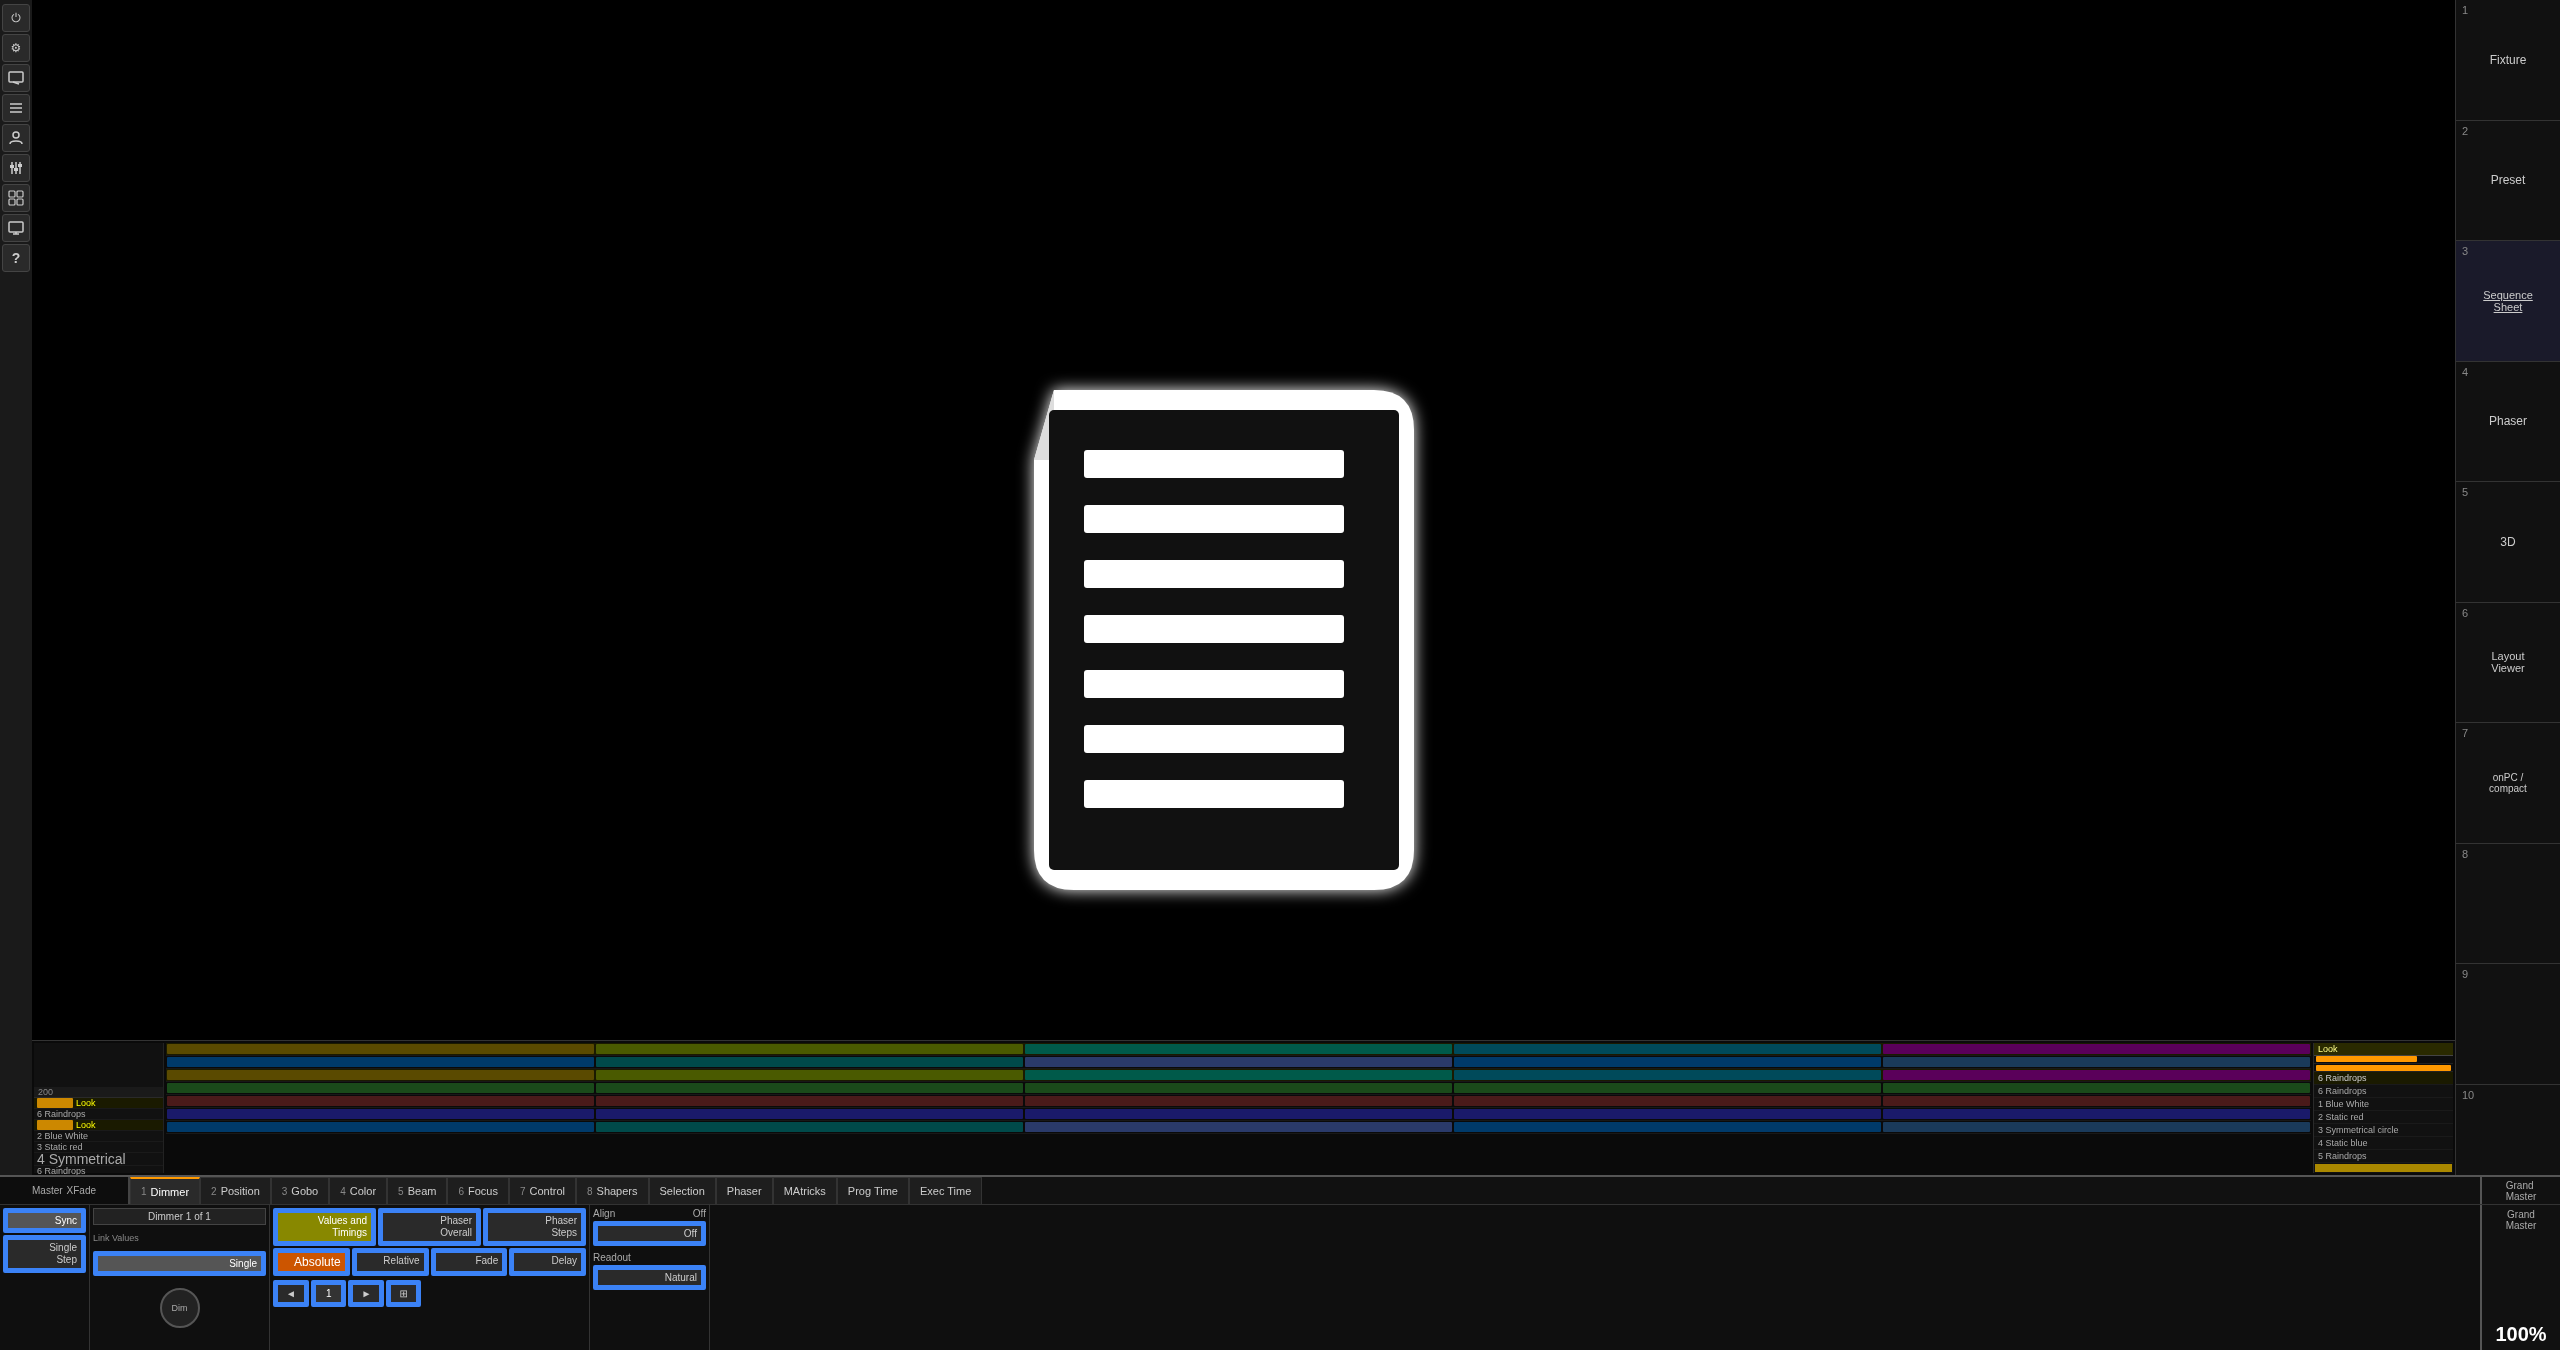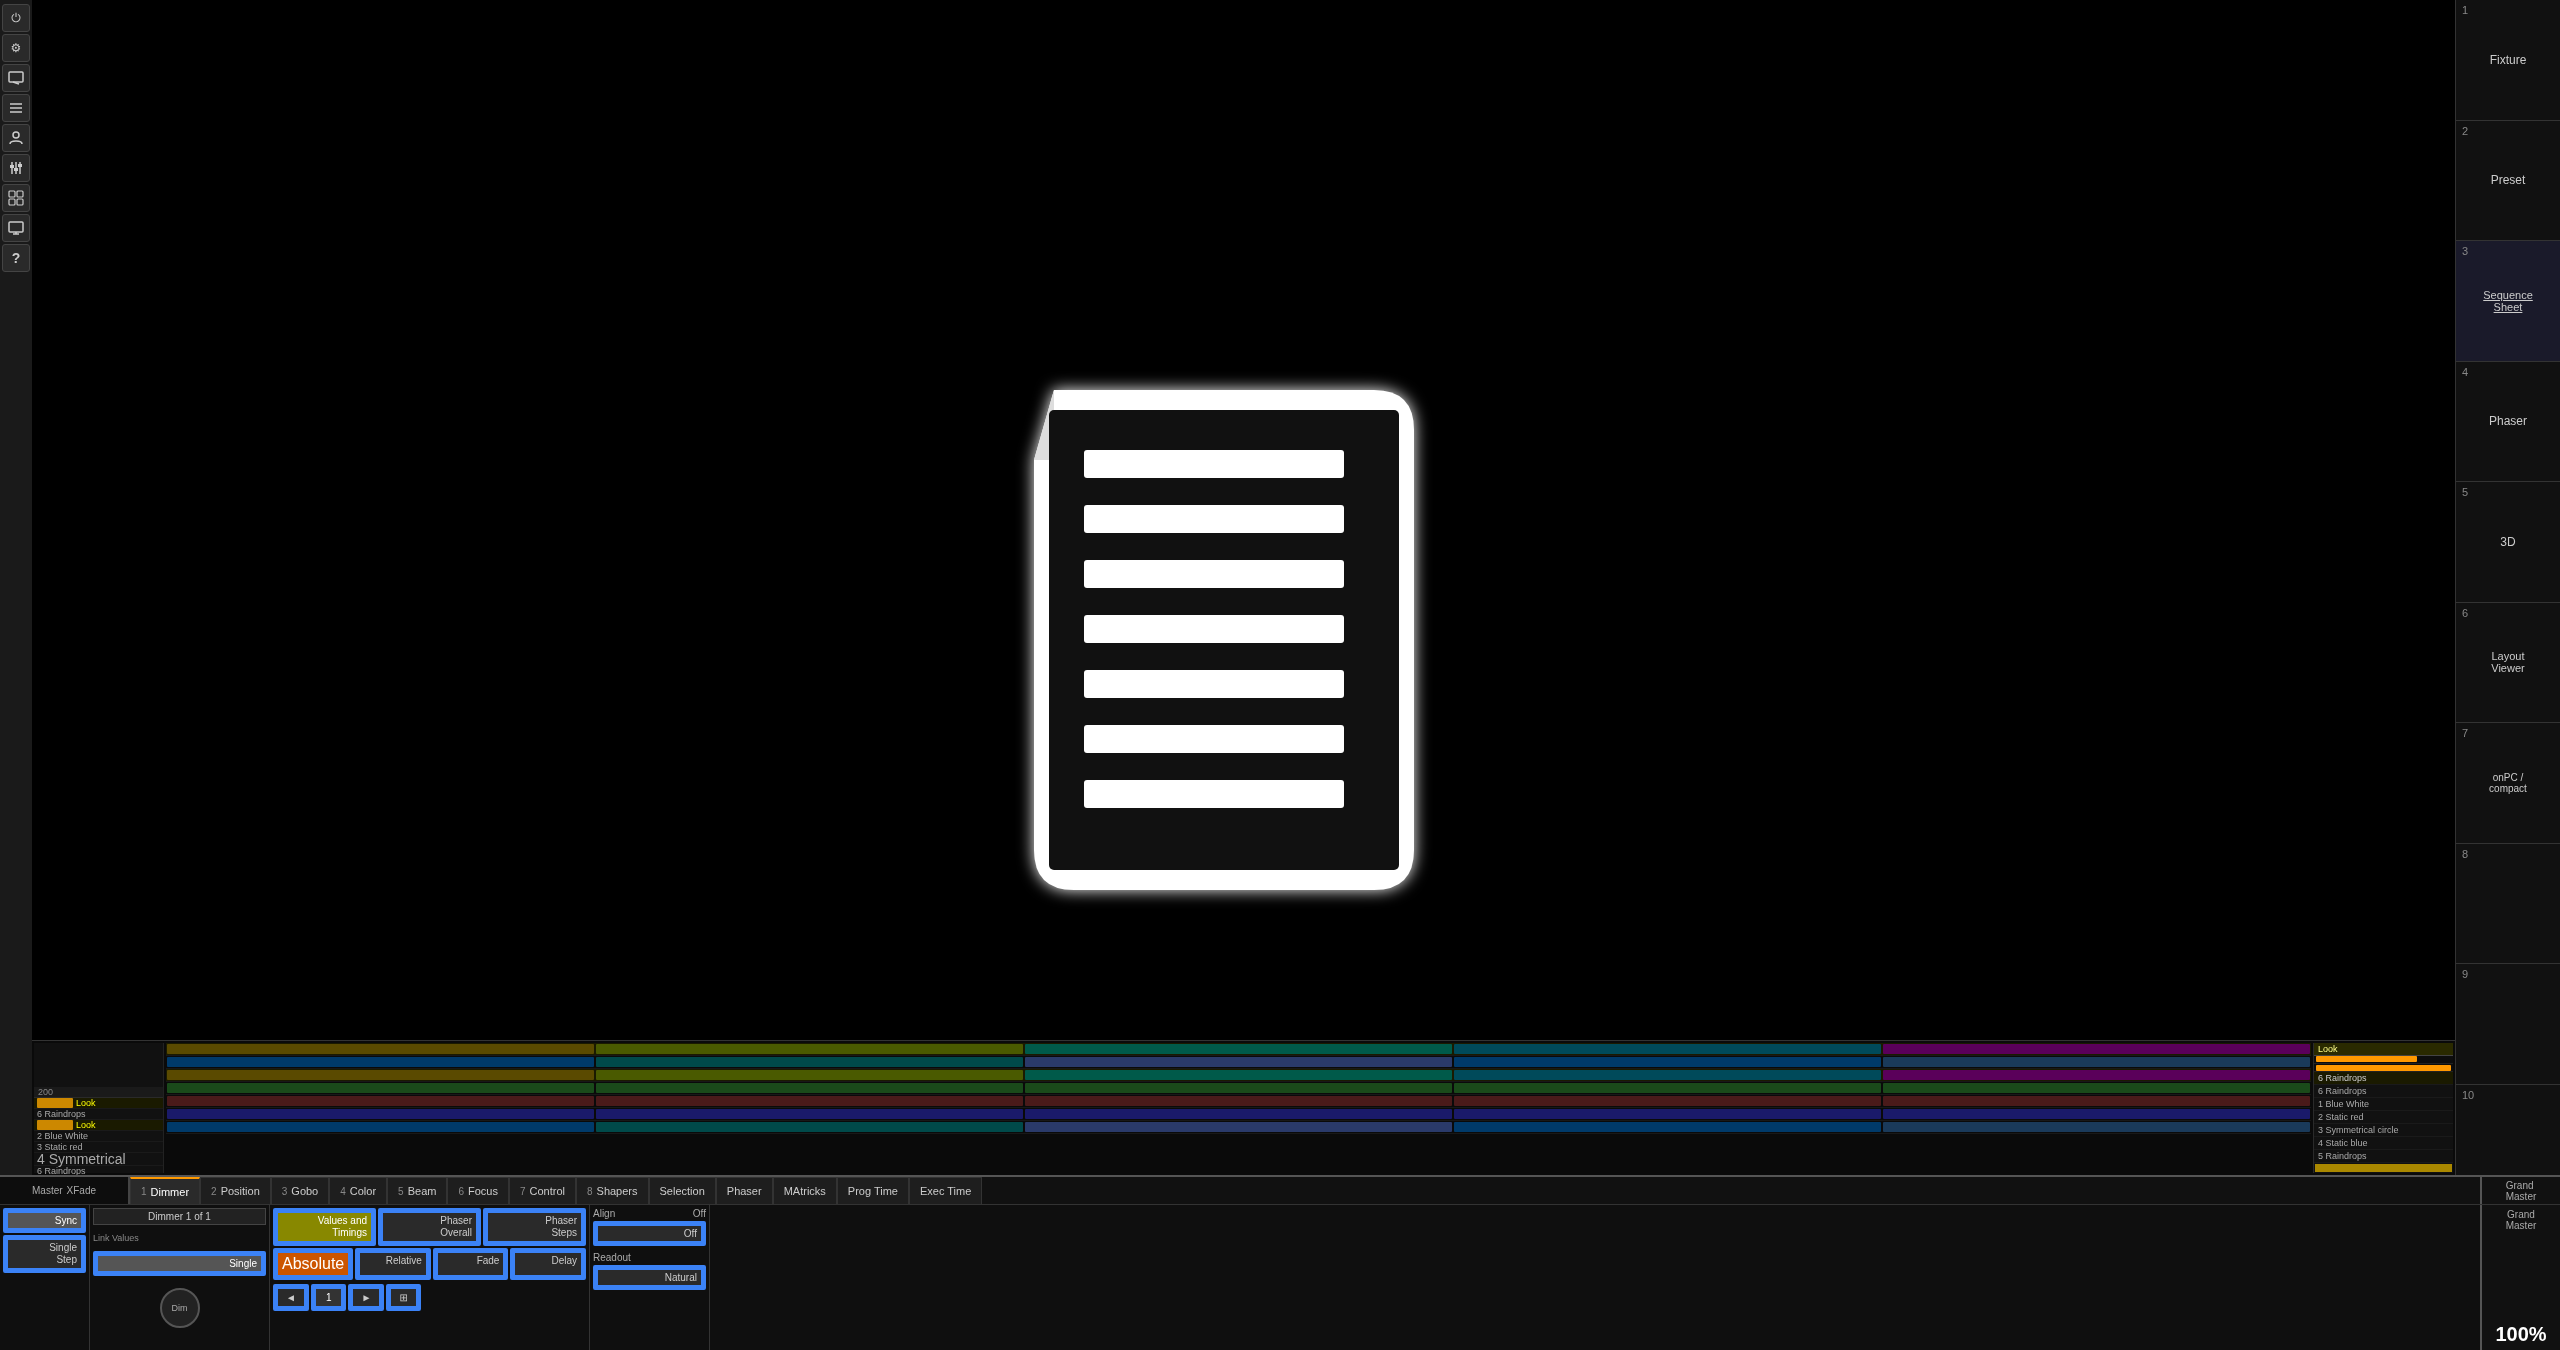--- a/index.html
+++ b/index.html
@@ -632,21 +632,21 @@
       <div style="display:flex;gap:2px;">
         <div class="ctrl-btn yellow" style="flex:1;white-space:pre-line;line-height:1.2;font-size:10px;">Values and
 Timings</div>
         <div class="ctrl-btn" style="flex:1;white-space:pre-line;line-height:1.2;font-size:10px;">Phaser
 Overall</div>
         <div class="ctrl-btn" style="flex:1;white-space:pre-line;line-height:1.2;font-size:10px;">Phaser
 Steps</div>
       </div>
 
       <div style="display:flex;gap:2px;">
-        <div class="ctrl-btn orange" style="flex:1;font-size:16px;">Absolute</div>
+        <div class="ctrl-btn orange" style="flex:1;font-size:12px;">Absolute</div>
         <div class="ctrl-btn" style="flex:1;font-size:10px;">Relative</div>
         <div class="ctrl-btn" style="flex:1;font-size:10px;">Fade</div>
         <div class="ctrl-btn" style="flex:1;font-size:10px;">Delay</div>
       </div>
 
       <div style="display:flex;gap:2px;align-items:center;margin-top:2px;">
         <div class="ctrl-btn" style="padding:3px 8px;">◄</div>
         <div class="ctrl-btn" style="padding:3px 10px;background:#333;color:#fff;">1</div>
         <div class="ctrl-btn" style="padding:3px 8px;">►</div>
         <div class="ctrl-btn" style="padding:3px 8px;">⊞</div>

